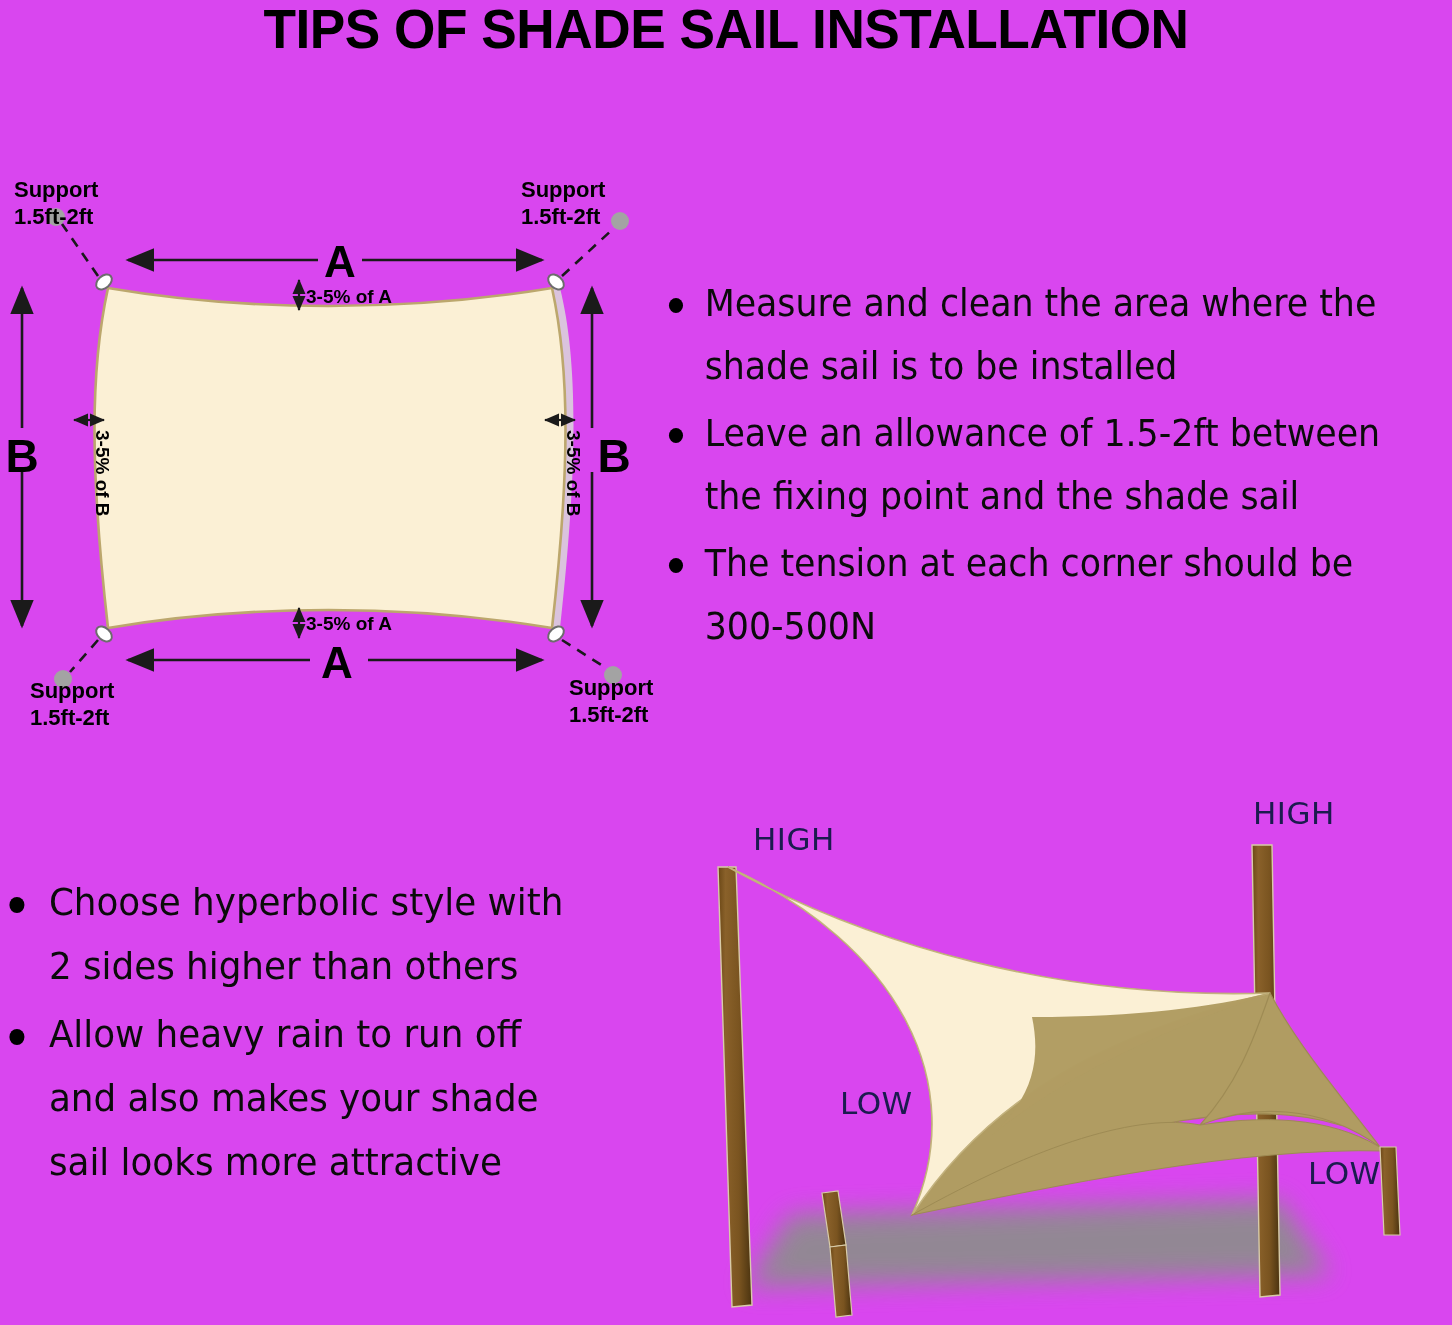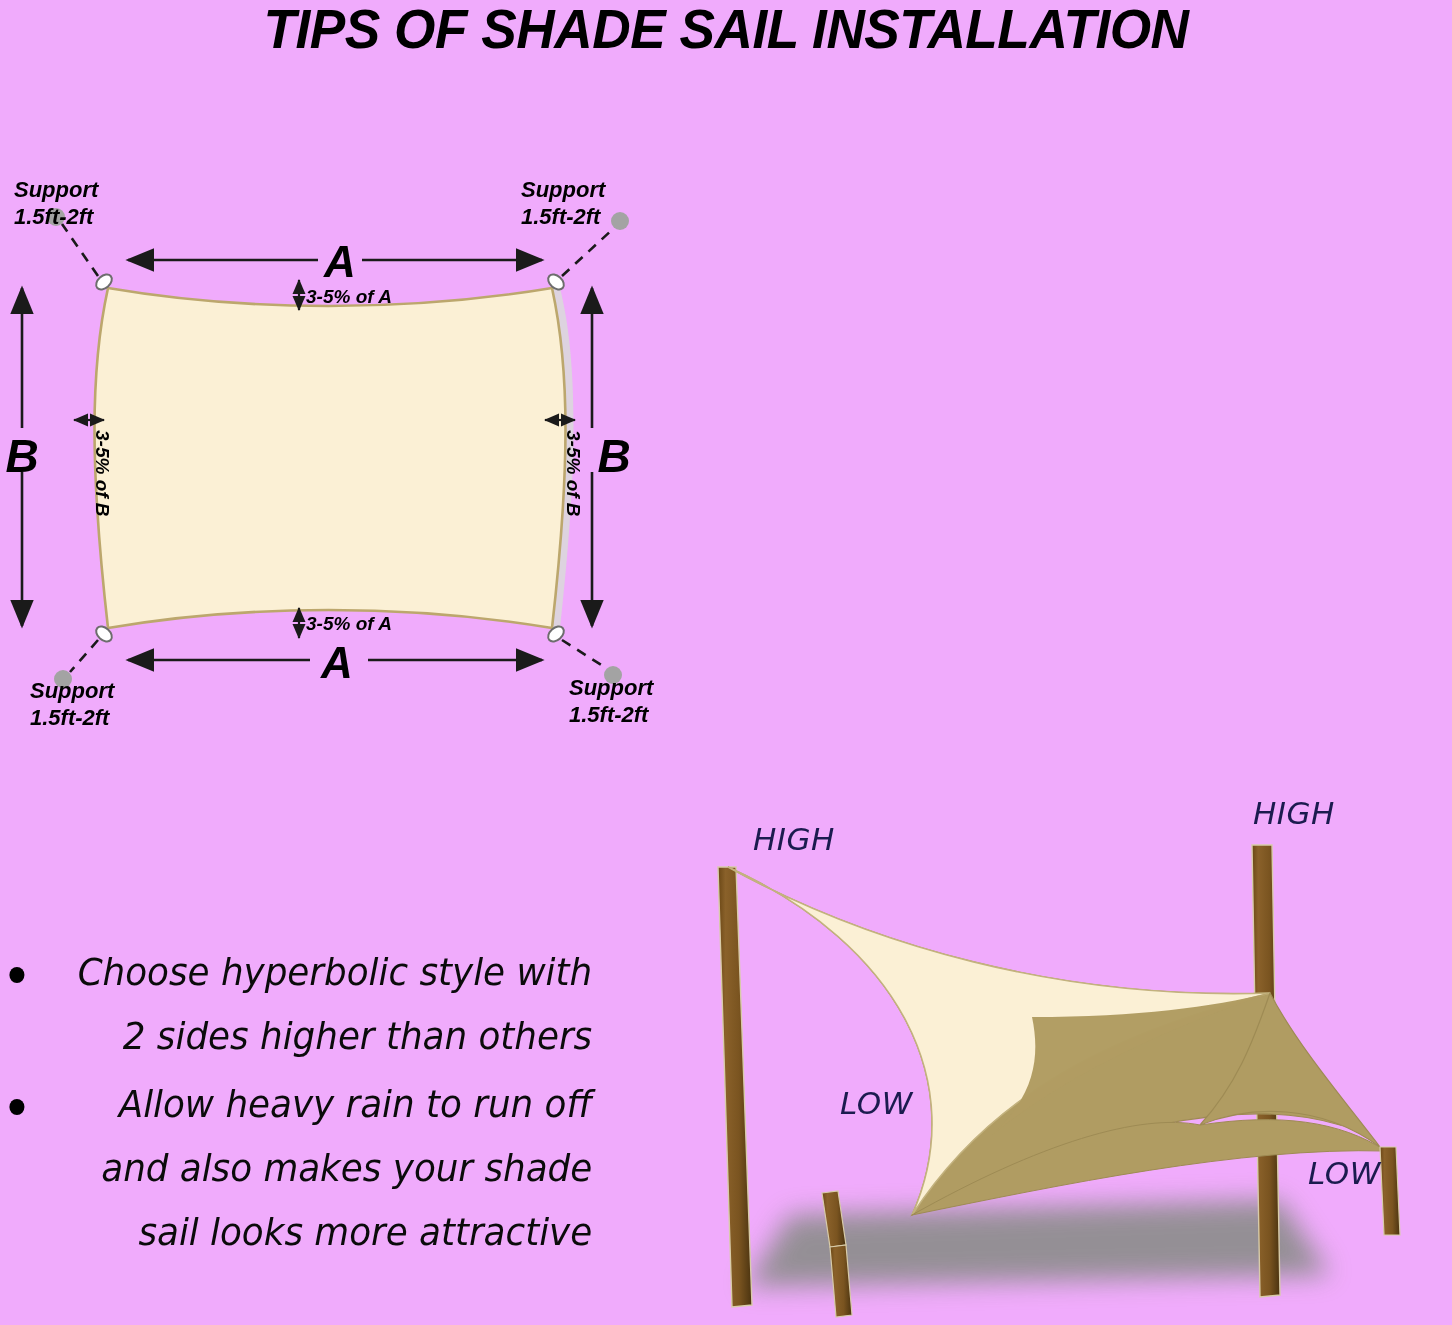--- a/index.html
+++ b/index.html
@@ -8,23 +8,22 @@
     background: #ffffff;
   }
   body {
     font-family: "DejaVu Sans", "Liberation Sans", sans-serif;
     color: #000000;
   }
   #page {
     position: relative;
     width: 1452px;
     height: 1325px;
-    background: #f0abfc;
+    background: #d946ef;
     overflow: hidden;
-    font-style: italic;
   }
 
   
   #title {
     position: absolute;
     left: 0;
     top: 0;
     width: 1452px;
     height: 62px;
     text-align: center;
@@ -52,23 +51,22 @@
   
   #tips-right {
     position: absolute;
     left: 652px;
     top: 272px;
     width: 800px;
   }
   #tips-left {
     position: absolute;
     left: 0px;
-    top: 940px;
+    top: 870px;
     width: 630px;
-    text-align: right;
   }
   ul.tips {
     list-style: none;
     margin: 0;
     padding: 0;
   }
   ul.tips li {
     position: relative;
     padding-left: 56px;
     margin: 0 0 4px 0;
@@ -225,20 +223,27 @@
 
         <text x="30" y="538">Support</text>
         <text x="30" y="565">1.5ft-2ft</text>
 
         <text x="569" y="535">Support</text>
         <text x="569" y="562">1.5ft-2ft</text>
       </g>
     </svg>
   </div>
 
+  <div id="tips-right">
+    <ul class="tips">
+      <li>Measure and clean the area where the shade sail is to be installed</li>
+      <li>Leave an allowance of 1.5-2ft between the fixing point and the shade sail</li>
+      <li>The tension at each corner should be 300-500N</li>
+    </ul>
+  </div>
 
   <div id="tips-left">
     <ul class="tips">
       <li>Choose hyperbolic style with 2 sides higher than others</li>
       <li>Allow heavy rain to run off and also makes your shade sail looks more attractive</li>
     </ul>
   </div>
 
   <div id="illustration">
     <svg width="812" height="545" viewBox="0 0 812 545" xmlns="http://www.w3.org/2000/svg">

